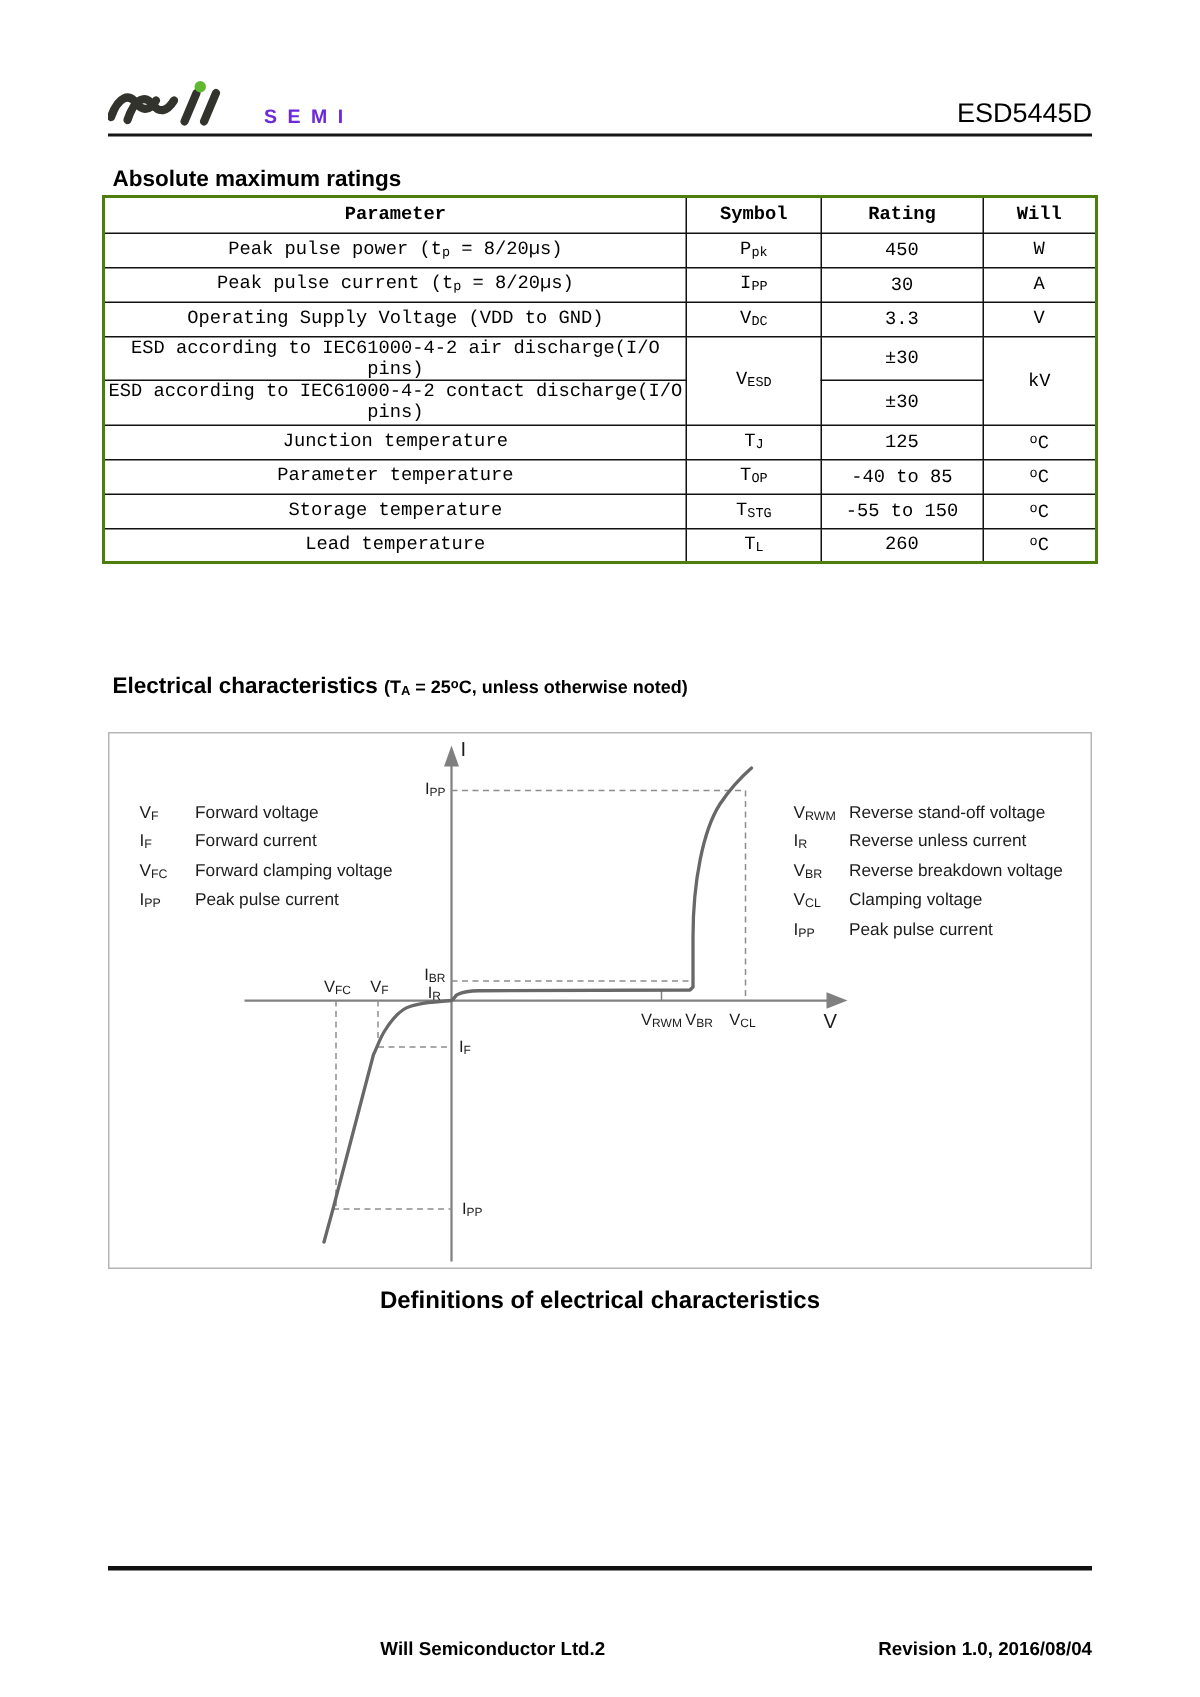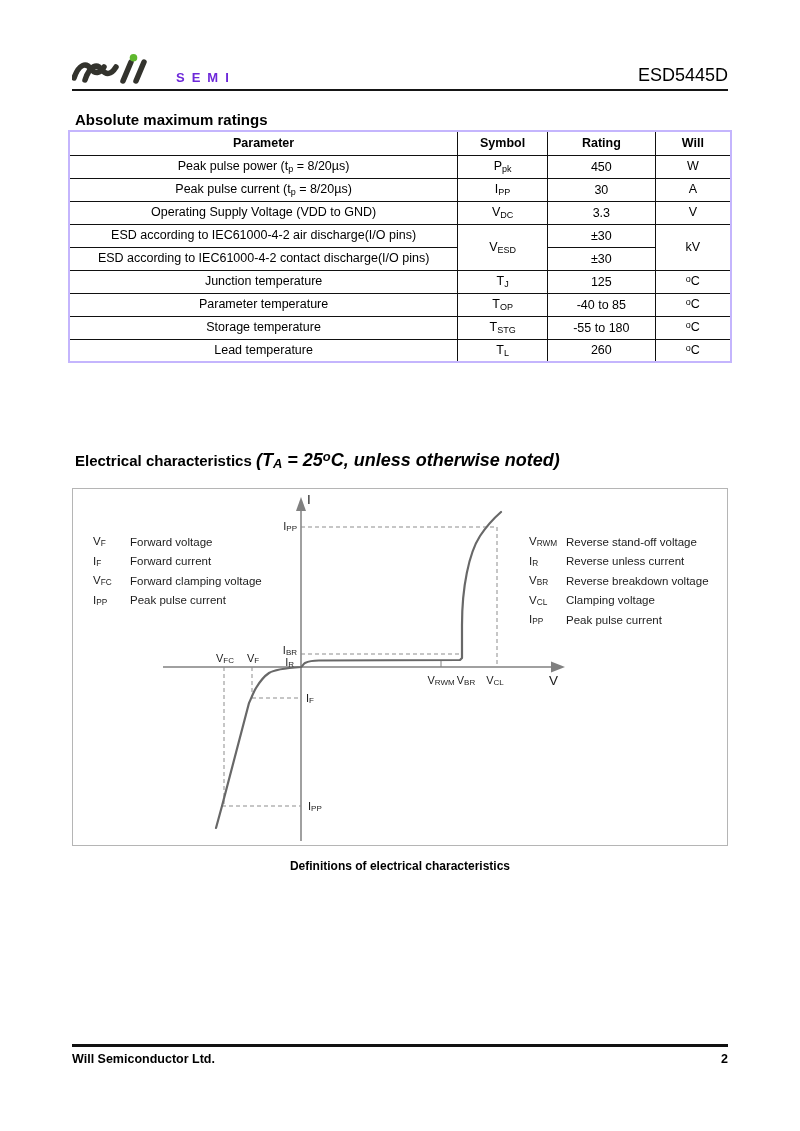--- a/index.html
+++ b/index.html
@@ -12,53 +12,53 @@
   
   .header { position:absolute; left:72px; width:656px; top:50px; height:41px;
             border-bottom:2.5px solid #161616; }
   .logo { position:absolute; left:0; bottom:3px; display:flex; align-items:flex-end; }
   .logo svg { display:block; }
   .brand-text { font-size:13px; font-weight:bold; letter-spacing:7px; color:#6d28d9;
                 margin-left:24px; margin-bottom:1px; }
   .part-number { position:absolute; right:0; bottom:3px; font-size:18px; font-weight:normal; }
   
   .sec-title { position:absolute; left:75px; font-size:15px; font-weight:bold; }
-  .sec-title .cond { font-size:18px;font-style:italic; }
+  .sec-title .cond { font-size:12px; }
   
   .sb { font-size:0.72em; vertical-align:-0.18em; }
   .sp { font-size:0.72em; vertical-align:0.38em; }
   
   table.amr { position:absolute; left:68px; top:130px; width:664px;
-              border-collapse:collapse; border:2px solid #c4b5fd; }
+              border-collapse:collapse; border:2px solid #4d7c0f;font-family:Liberation Mono, monospace; }
   table.amr th, table.amr td { border:1px solid #111; font-size:12.5px; height:23px;
               padding:0; vertical-align:middle; }
   table.amr th { font-weight:bold; text-align:center; height:24px; }
   td.param { text-align:center; padding-left:8px;margin-top:35px; }
   td.c, th.c { text-align:center; }
   col.c1 { width:390px; } col.c2 { width:90px; } col.c3 { width:108px; } col.c4 { width:76px; }
   
   .figure { position:absolute; left:72px; top:488px; width:656px; height:358px;
             border:1px solid #b5b5b5; background:#fff; }
   .figure svg.diagram { position:absolute; left:0; top:0; }
   .lbl { position:absolute; font-size:11px; white-space:nowrap; color:#1c1c1c; }
   .lbl .sb { font-size:8px; }
   .lbl.r { transform:translateX(-100%); }
   .lbl.cx { transform:translateX(-50%); }
   .axis-letter { font-size:13.5px; }
   .legend { position:absolute; }
   .legend .row { height:19.5px; display:flex; align-items:center; font-size:11.5px; color:#1c1c1c; }
   .legend .sym { width:37px; flex:none; }
   
   .caption { position:absolute; left:0; top:859px; width:800px; text-align:center;
-             font-size:12px; font-weight:bold; }
+             font-size:16px; font-weight:bold; }
   
   .footer { position:absolute; left:72px; width:656px; top:1044px;
             border-top:3px solid #111; padding-top:5px;
             display:flex; align-items:baseline; font-size:12.5px; font-weight:bold; }
-  .footer .l { flex:1; text-align:left; }
+  .footer .l { flex:1; text-align:right;margin-top:40px; }
   .footer .m { flex:0; text-align:center; }
   .footer .r { flex:1; text-align:right; }
 </style>
 </head>
 <body>
 
 <div class="page">
 
   <div class="header">
     <div class="logo">
@@ -128,21 +128,21 @@
       </tr>
       <tr>
         <td class="param"><span>Parameter temperature</span><span class="sb"></span><span></span></td>
         <td class="c"><span>T</span><span class="sb">OP</span></td>
         <td class="c">-40 to 85</td>
         <td class="c"><span class="sp">o</span><span>C</span></td>
       </tr>
       <tr>
         <td class="param"><span>Storage temperature</span><span class="sb"></span><span></span></td>
         <td class="c"><span>T</span><span class="sb">STG</span></td>
-        <td class="c">-55 to 180</td>
+        <td class="c">-55 to 150</td>
         <td class="c"><span class="sp">o</span><span>C</span></td>
       </tr>
       <tr>
         <td class="param"><span>Lead temperature</span><span class="sb"></span><span></span></td>
         <td class="c"><span>T</span><span class="sb">L</span></td>
         <td class="c">260</td>
         <td class="c"><span class="sp">o</span><span>C</span></td>
       </tr>
     </tbody>
   </table>
@@ -229,15 +229,16 @@
           <span>Peak pulse current</span>
         </div>
     </div>
   </div>
 
   <div class="caption">Definitions of electrical characteristics</div>
 
   <div class="footer">
     <span class="l">Will Semiconductor Ltd.</span>
     <span class="m">2</span>
+    <span class="r">Revision 1.0, 2016/08/04</span>
   </div>
 
 </div>
 
 </body></html>

